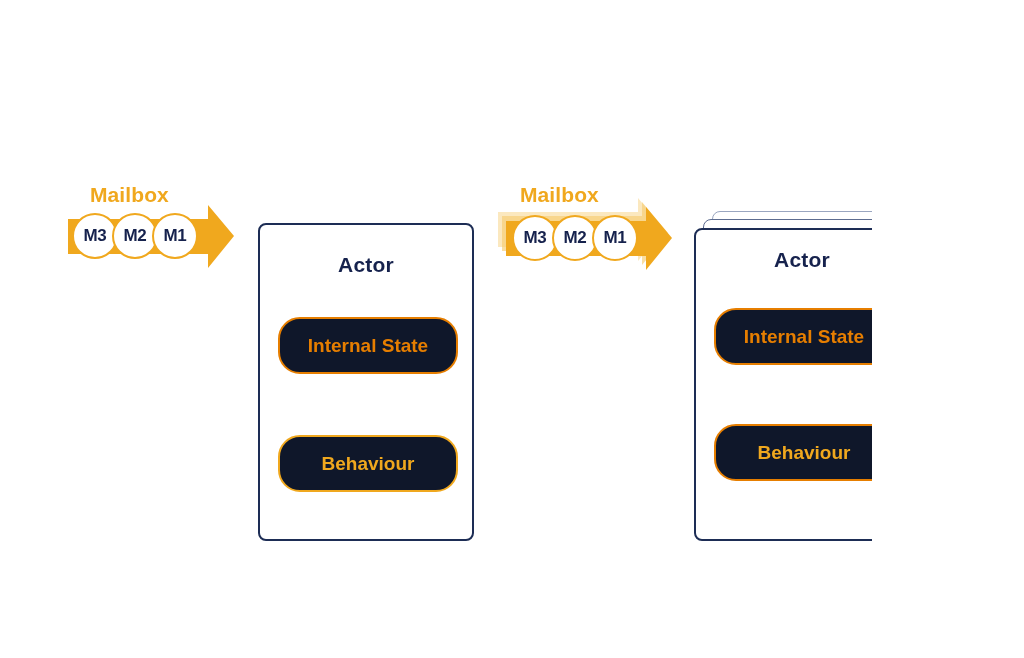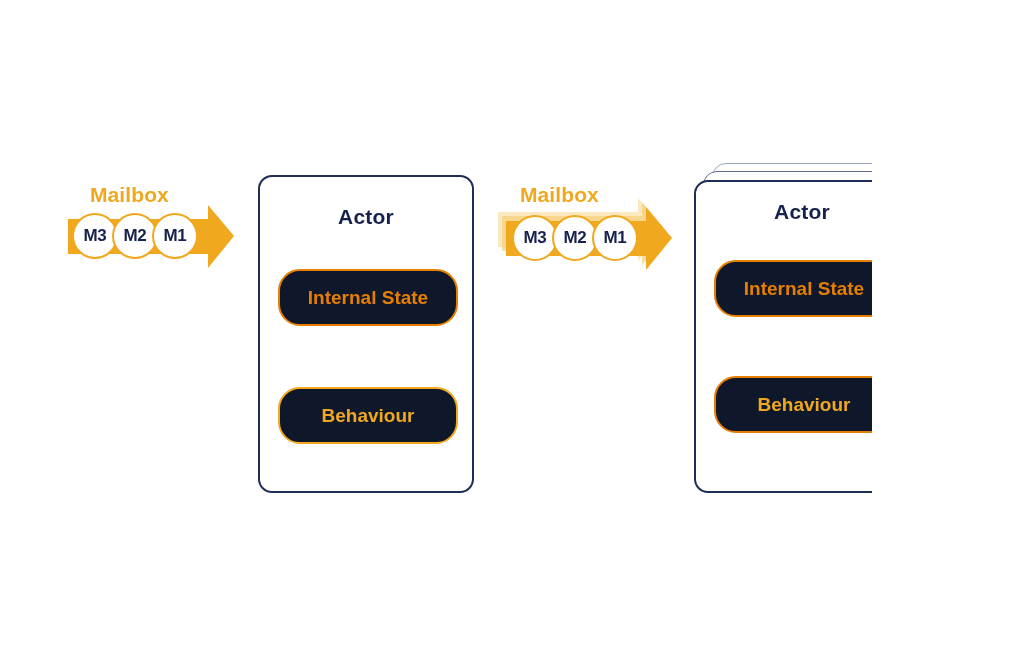--- a/index.html
+++ b/index.html
@@ -49,22 +49,23 @@
     font-weight: 700;
     color: #16224d;
     letter-spacing: -0.2px;
   }
 
   
   .actor-card {
     position: absolute;
     background: #ffffff;
     border: 2px solid #1d2d55;
-    border-radius: 14px;
+    border-radius: 8px;
     box-sizing: border-box;
+    margin-top: 48px;
   }
   .actor-card.ghost {
     border-width: 1.5px;
     background: #ffffff;
   }
   .actor-title {
     position: absolute;
     left: 0;
     right: 0;
     text-align: center;

